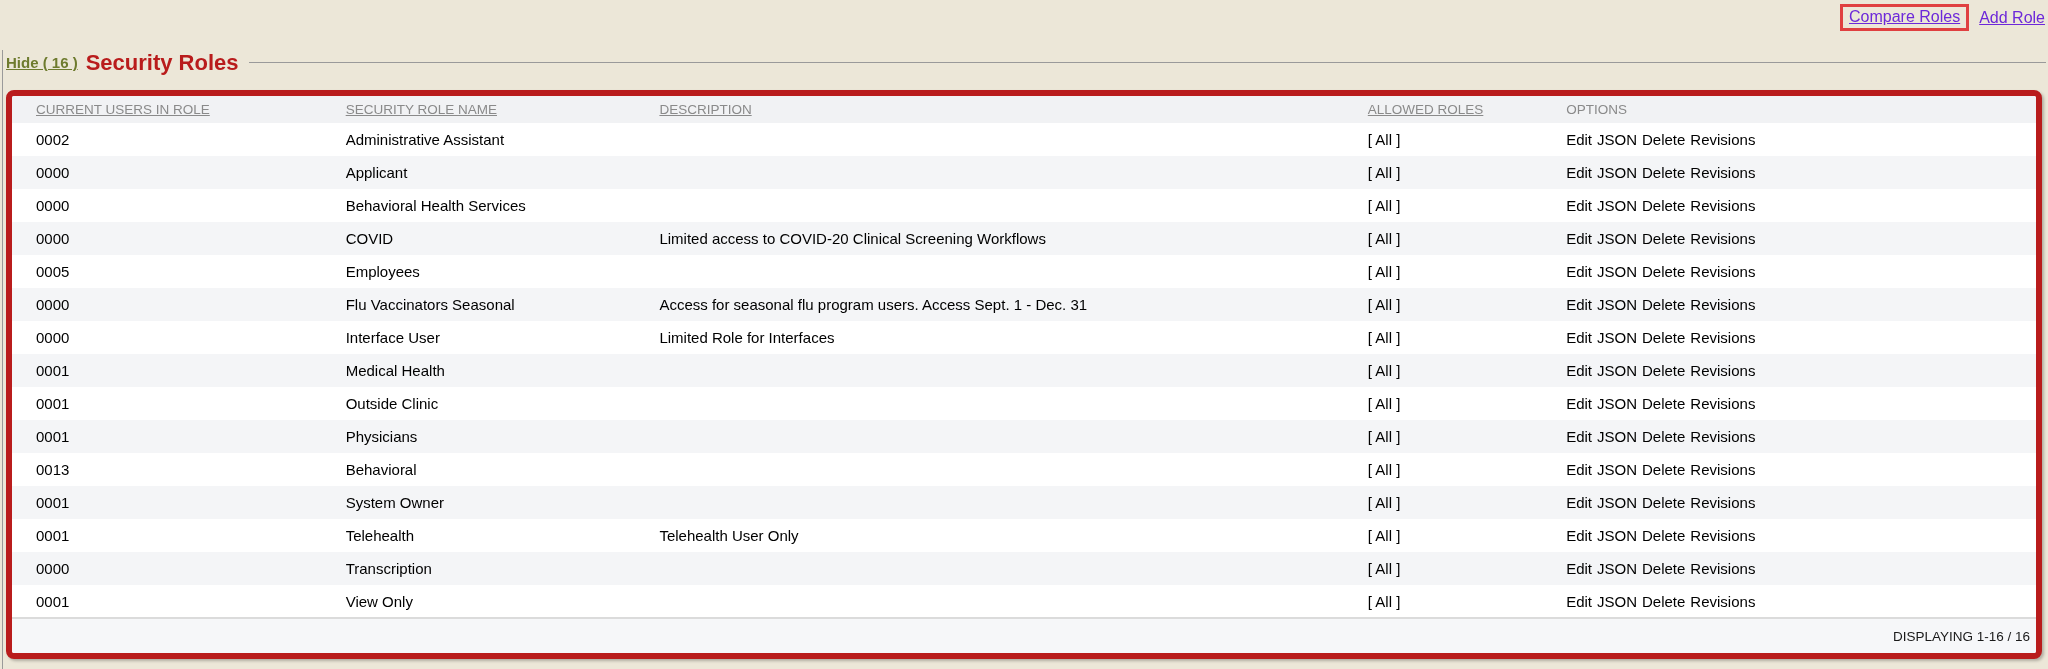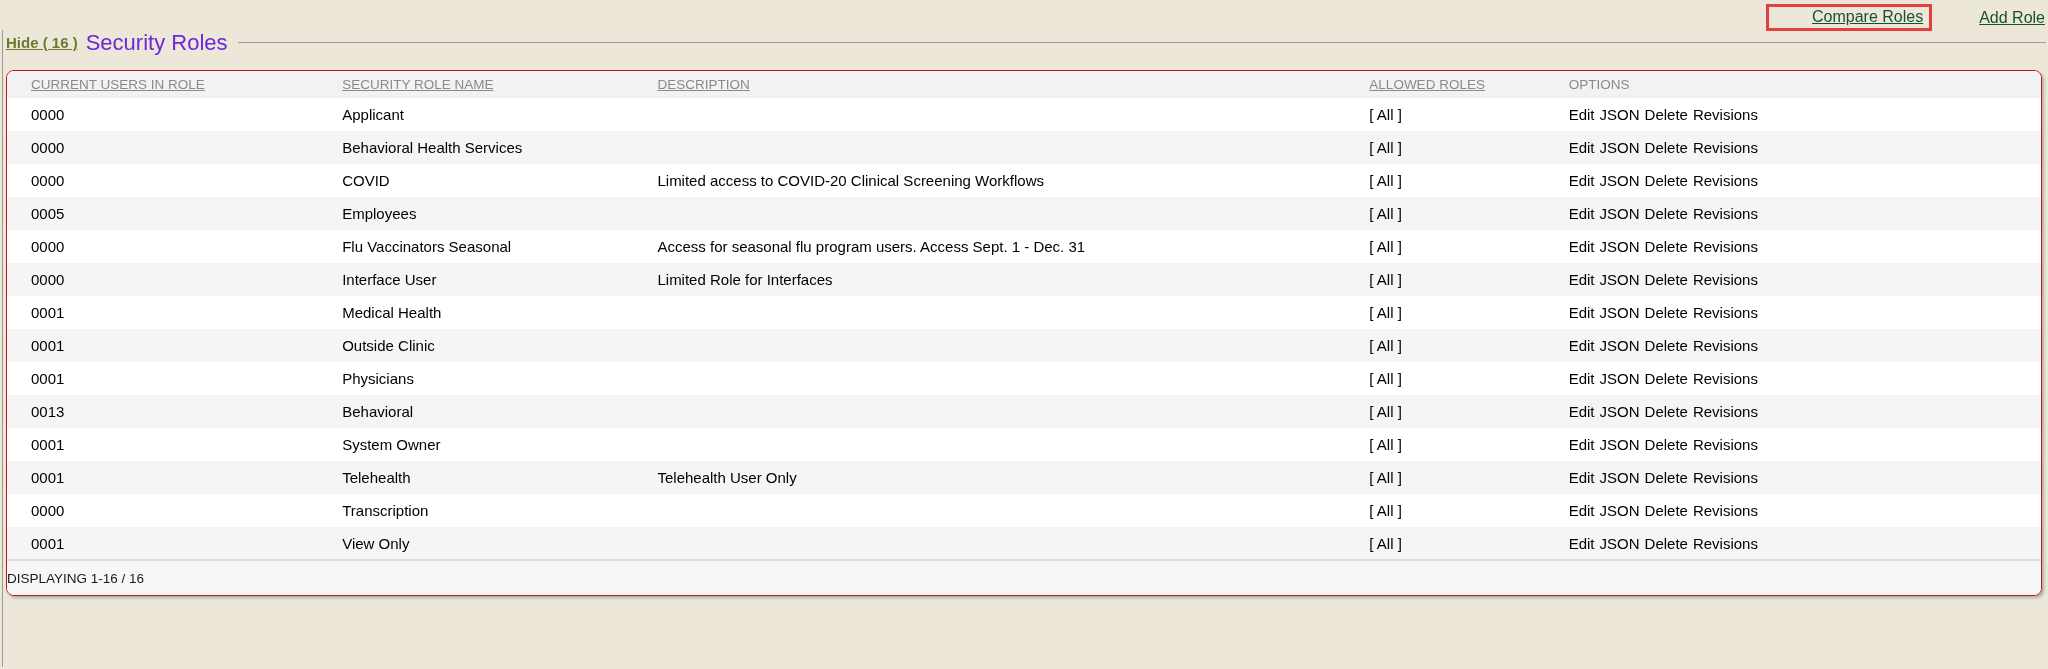--- a/index.html
+++ b/index.html
@@ -10,49 +10,49 @@
     font-family: "Liberation Sans", sans-serif;
     overflow: hidden;
   }
 
   
   .top-links {
     display: flex; justify-content: flex-end; align-items: center;
     padding: 5px 3px 0 0; height: 30px; gap: 10px;
   }
   .top-link {
-    color: #14532d; font-size: 16px; text-decoration: underline;
-    cursor: pointer; white-space: nowrap; margin-left: 37px;
+    color: #6d28d9; font-size: 16px; text-decoration: underline;
+    cursor: pointer; white-space: nowrap;
   }
   .red-box {
     border: 3px solid #E04040; padding: 1px 6px 2px 6px; display: inline-block;
   }
 
   
   .fieldset {
     border-left: 1px solid #9A9A9A;
     margin-left: 2px;
     height: 637px;
   }
-  .legend { display: flex; align-items: center; padding-left: 3px; height: 25px; margin-top: 0; }
+  .legend { display: flex; align-items: center; padding-left: 3px; height: 25px; margin-top: 20px; }
   .hide-link {
     color: #6E7B2E; font-weight: bold; font-size: 15px;
     text-decoration: underline; cursor: pointer; white-space: nowrap;
   }
   .section-title {
-    color: #6d28d9; font-weight: normal; font-size: 22px;
+    color: #b91c1c; font-weight: bold; font-size: 22px;
     margin-left: 8px; white-space: nowrap; line-height: 1;
   }
   .legend-rule { flex: 1; border-top: 1px solid #9A9A9A; margin-left: 10px; margin-right: 2px; height: 0; }
 
   
   .panel {
     margin: 15px 6px 0 3px;
     background: #fff;
-    border: 1px solid #b91c1c;
+    border: 6px solid #b91c1c;
     border-radius: 8px;
     box-shadow: 2px 2px 3px rgba(0,0,0,0.25);
     overflow: hidden;
   }
   table { width: 100%; border-collapse: collapse; table-layout: fixed; }
   col.c-users   { width: 15.3%; }
   col.c-name    { width: 15.5%; }
   col.c-desc    { width: 35.0%; }
   col.c-allowed { width: 9.8%; }
   col.c-options { width: 24.4%; }
@@ -67,22 +67,22 @@
   tbody td {
     height: 33px; font-size: 15px; color: #000;
     padding: 0 0 0 24px; white-space: nowrap; overflow: hidden;
   }
   tbody tr:nth-child(even) { background: #F4F5F7; }
 
   .opt { color: #000; text-decoration: none; margin-right: 5px; cursor: pointer; }
 
   tfoot td {
     border-top: 2px solid #DBDBDB; background: #F6F7F9;
-    height: 35px; text-align: left; font-size: 13.5px; color: #1A1A1A;
-    padding: 0;
+    height: 35px; text-align: right; font-size: 13.5px; color: #1A1A1A;
+    padding: 6px;
   }
 </style>
 </head>
 <body>
 
 <div class="top-links">
   <span class="red-box">
     <a class="top-link">Compare Roles</a>
   </span>
   <a class="top-link">Add Role</a>
@@ -107,20 +107,27 @@
       <thead>
         <tr>
           <th><span class="sortable">CURRENT USERS IN ROLE</span></th>
           <th><span class="sortable">SECURITY ROLE NAME</span></th>
           <th><span class="sortable">DESCRIPTION</span></th>
           <th><span class="sortable">ALLOWED ROLES</span></th>
           <th><span>OPTIONS</span></th>
         </tr>
       </thead>
       <tbody id="rows-body">
+  <tr class="data-row">
+    <td>0002</td>
+    <td>Administrative Assistant</td>
+    <td></td>
+    <td>[ All ]</td>
+    <td><a class="opt">Edit</a><a class="opt">JSON</a><a class="opt">Delete</a><a class="opt">Revisions</a></td>
+  </tr>
 
   <tr class="data-row">
     <td>0000</td>
     <td>Applicant</td>
     <td></td>
     <td>[ All ]</td>
     <td><a class="opt">Edit</a><a class="opt">JSON</a><a class="opt">Delete</a><a class="opt">Revisions</a></td>
   </tr>
 
   <tr class="data-row">

